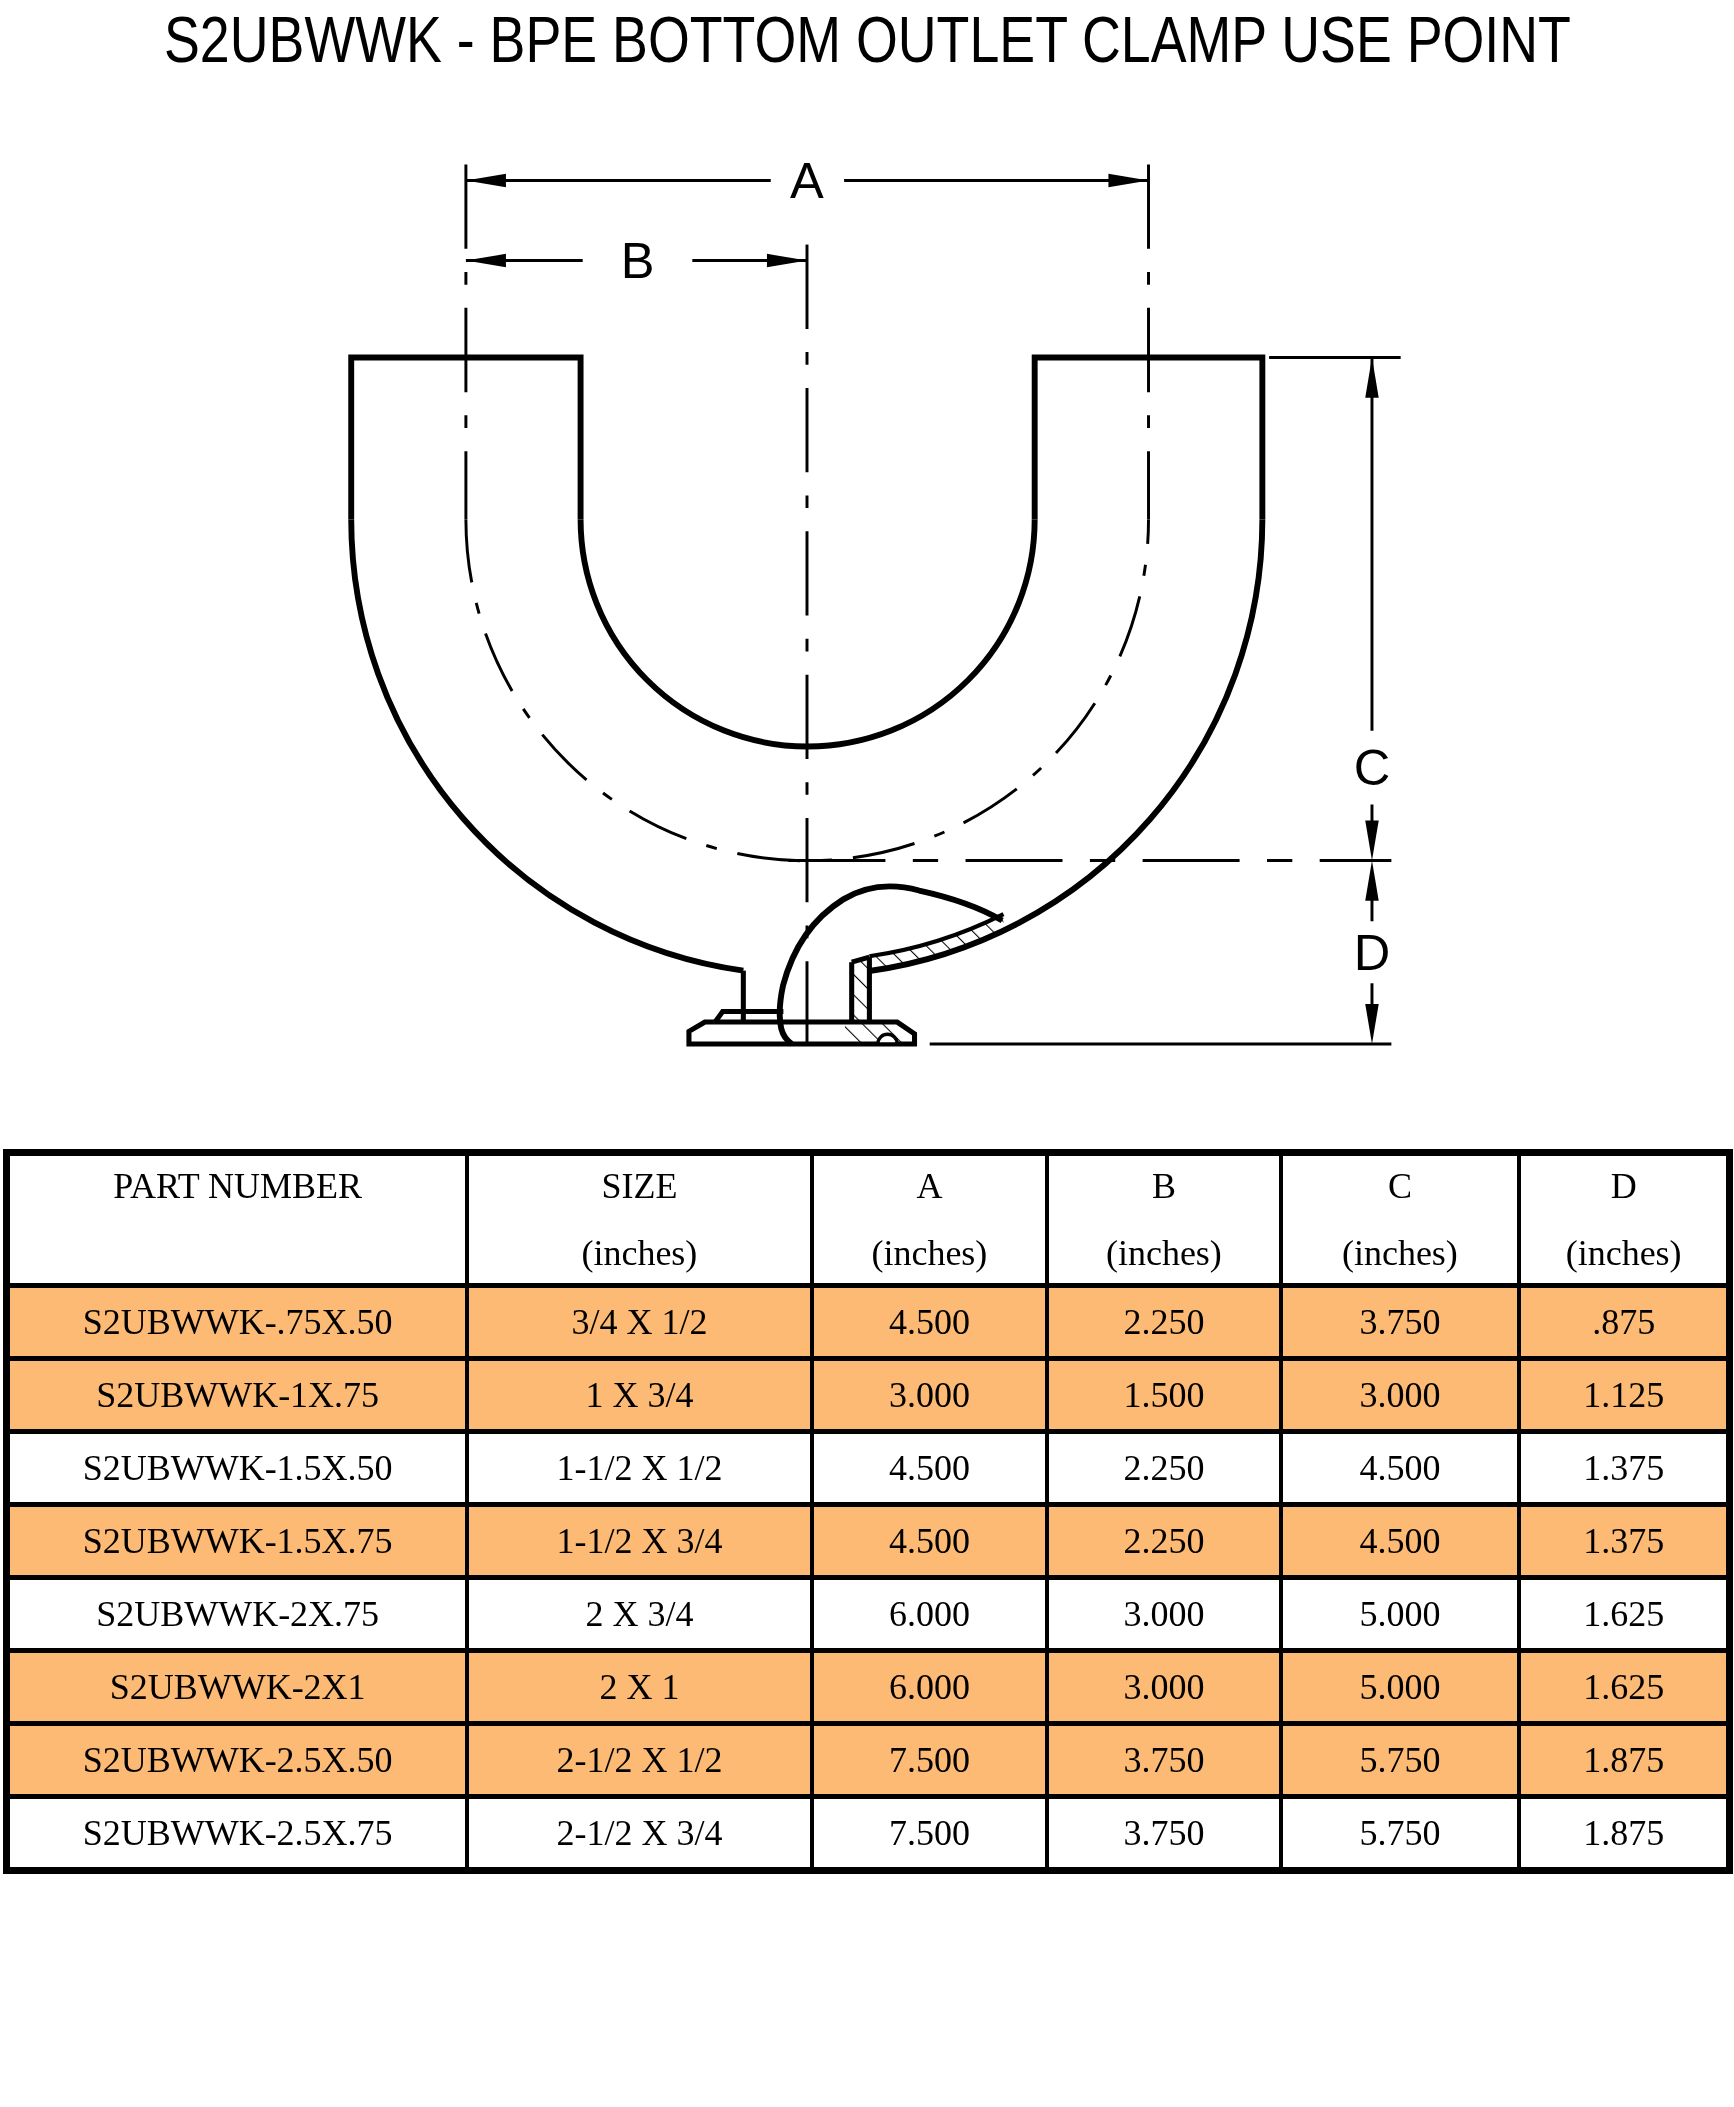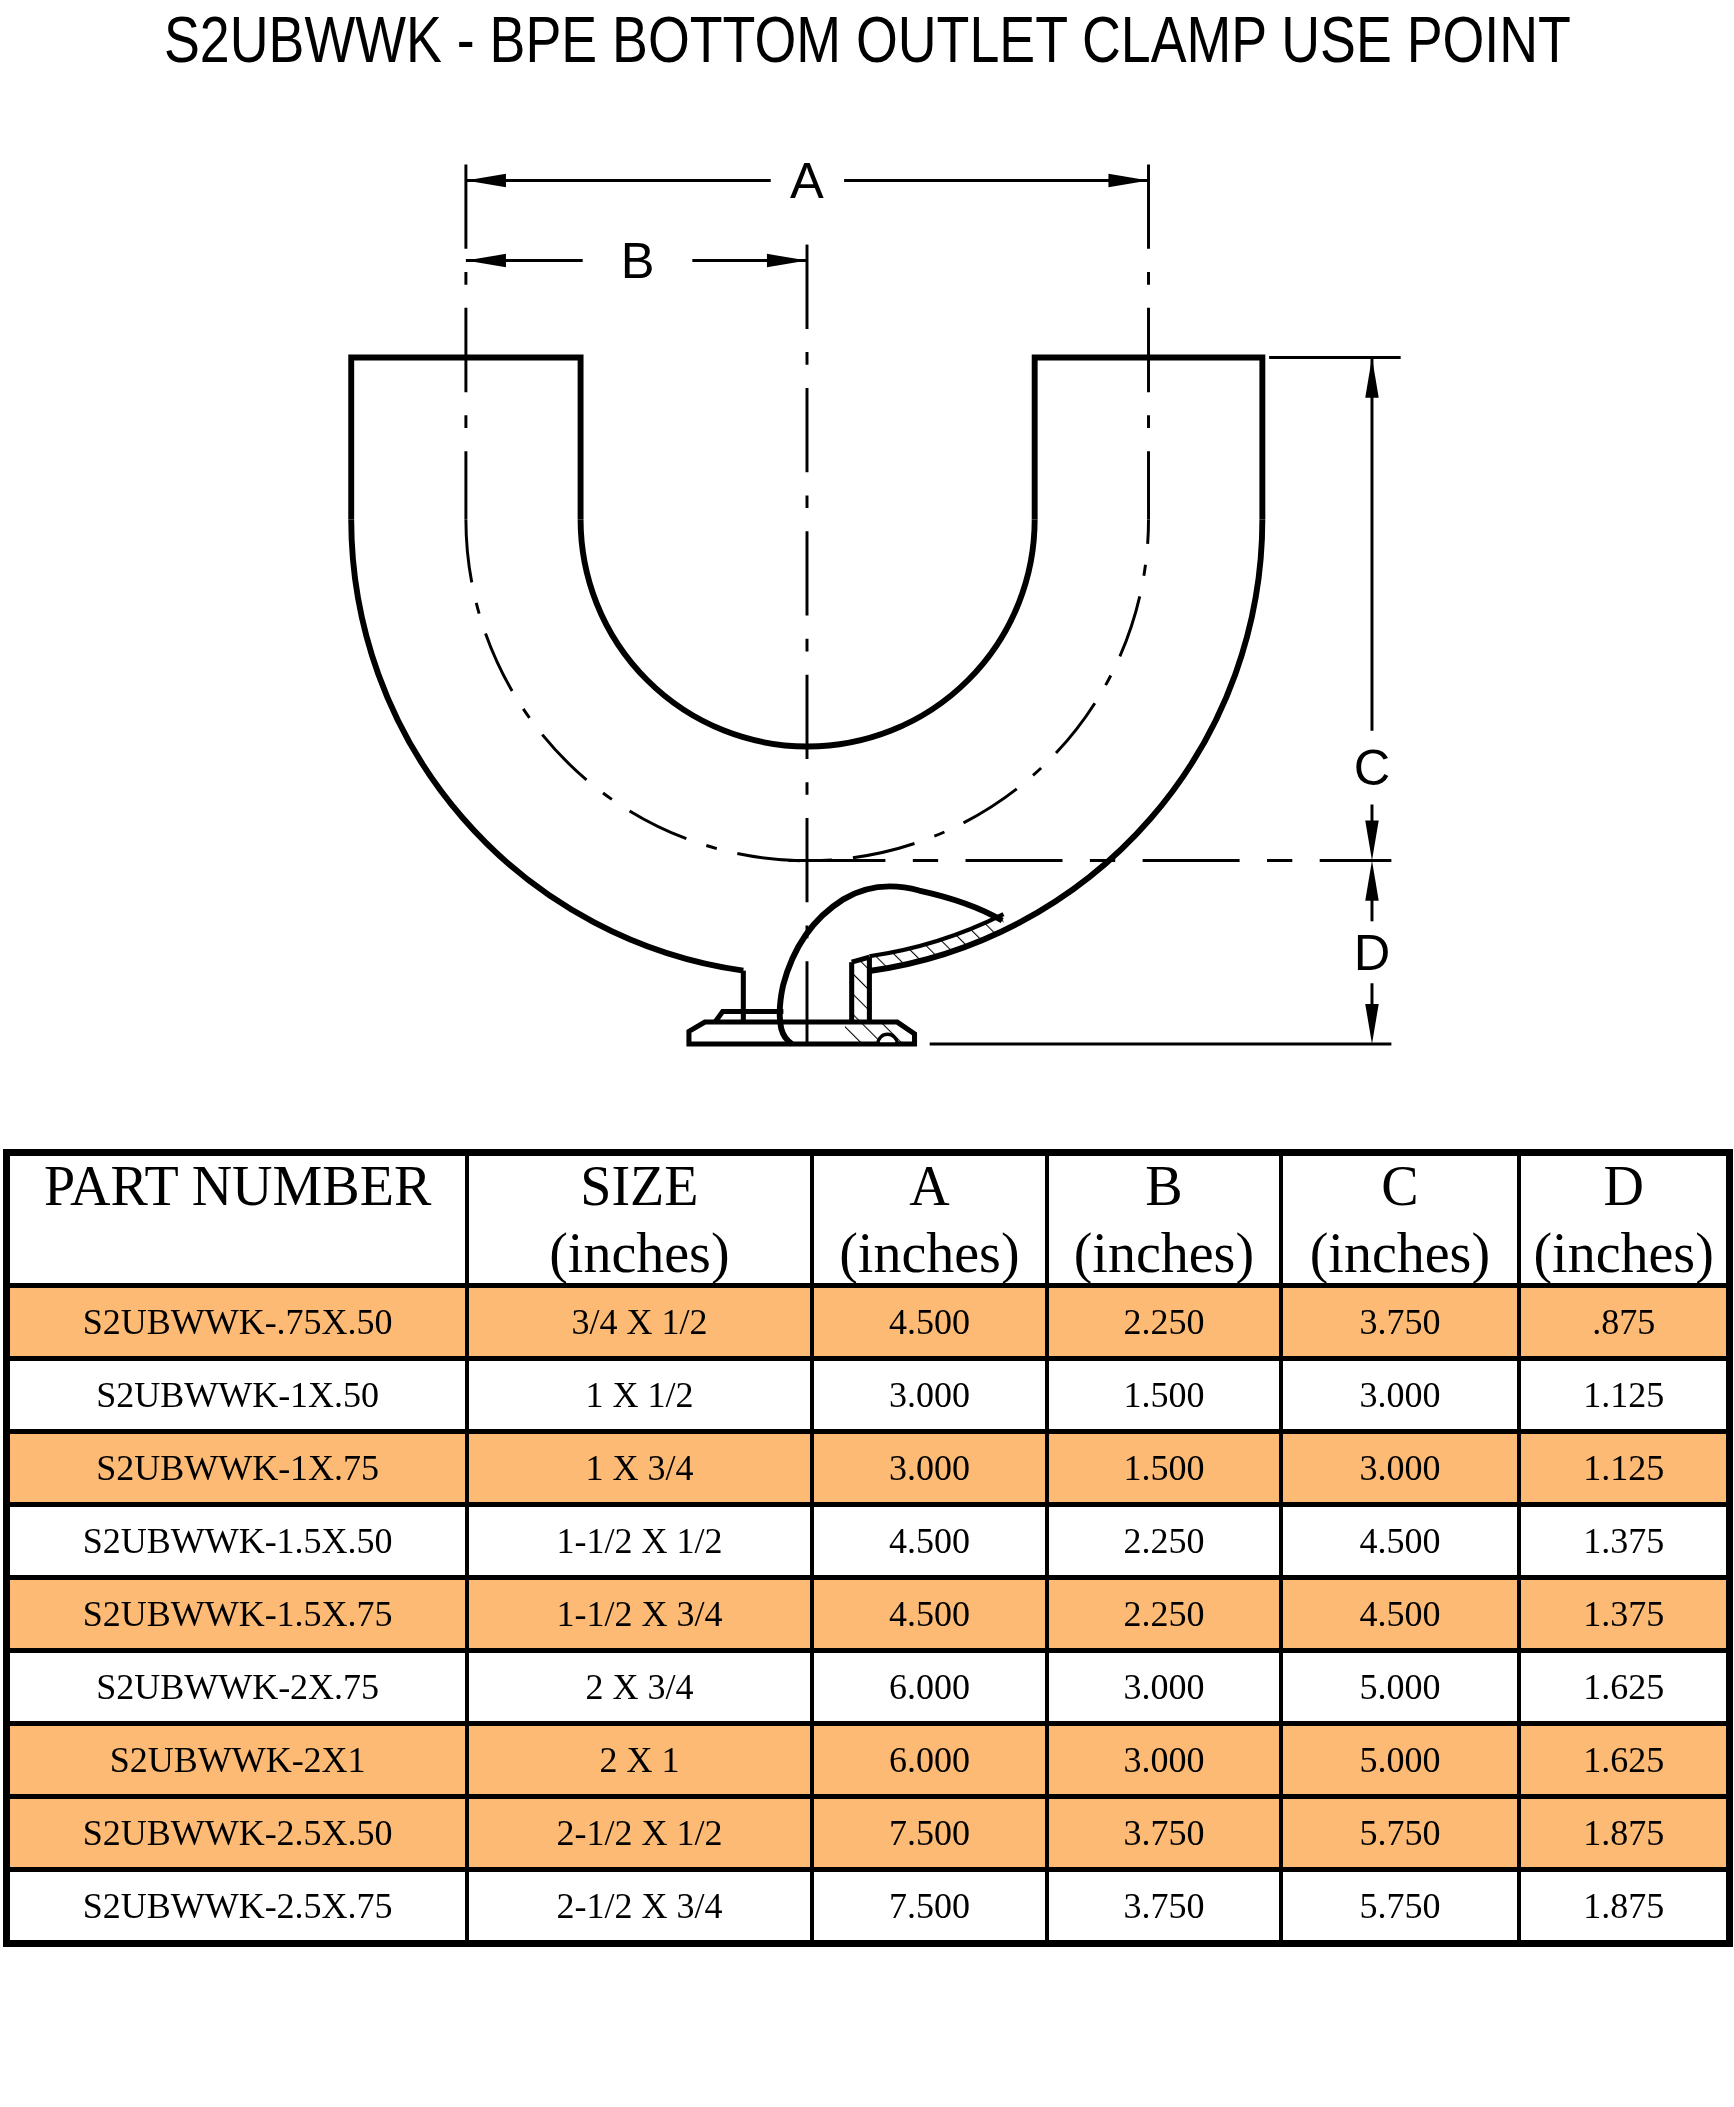--- a/index.html
+++ b/index.html
@@ -19,21 +19,21 @@
 
   table.spec {
     position:absolute; top:1149px; left:3.4px;
     width:1728px; border-collapse:collapse; table-layout:fixed;
     border:7.2px solid #000;
   }
   table.spec th, table.spec td {
     border:4.2px solid #000; border-top-width:5.5px; border-bottom-width:5.5px;
     text-align:center; vertical-align:middle; overflow:hidden;
   }
-  table.spec th { height:127px; font-weight:normal; font-size:56px; padding:0; }
+  table.spec th { height:127px; font-weight:normal; font-size:36px; padding:0; }
   .hwrap { display:flex; flex-direction:column; justify-content:center; align-items:center; row-gap:24.5px; height:127px; }
   .hline { line-height:42px; min-height:42px; }
   table.spec td { height:68px; font-size:36px; padding:0 4.2px; }
   tr.alt td { background:#fdba74; }
 </style>
 </head>
 <body>
 
 <div class="page">
 
@@ -165,28 +165,20 @@
     </thead>
     <tbody id="table-body">
         <tr class="alt">
           <td>S2UBWWK-.75X.50</td>
           <td>3/4 X 1/2</td>
           <td>4.500</td>
           <td>2.250</td>
           <td>3.750</td>
           <td>.875</td>
         </tr>
-        <tr>
-          <td>S2UBWWK-1X.50</td>
-          <td>1 X 1/2</td>
-          <td>3.000</td>
-          <td>1.500</td>
-          <td>3.000</td>
-          <td>1.125</td>
-        </tr>
         <tr class="alt">
           <td>S2UBWWK-1X.75</td>
           <td>1 X 3/4</td>
           <td>3.000</td>
           <td>1.500</td>
           <td>3.000</td>
           <td>1.125</td>
         </tr>
         <tr>
           <td>S2UBWWK-1.5X.50</td>

